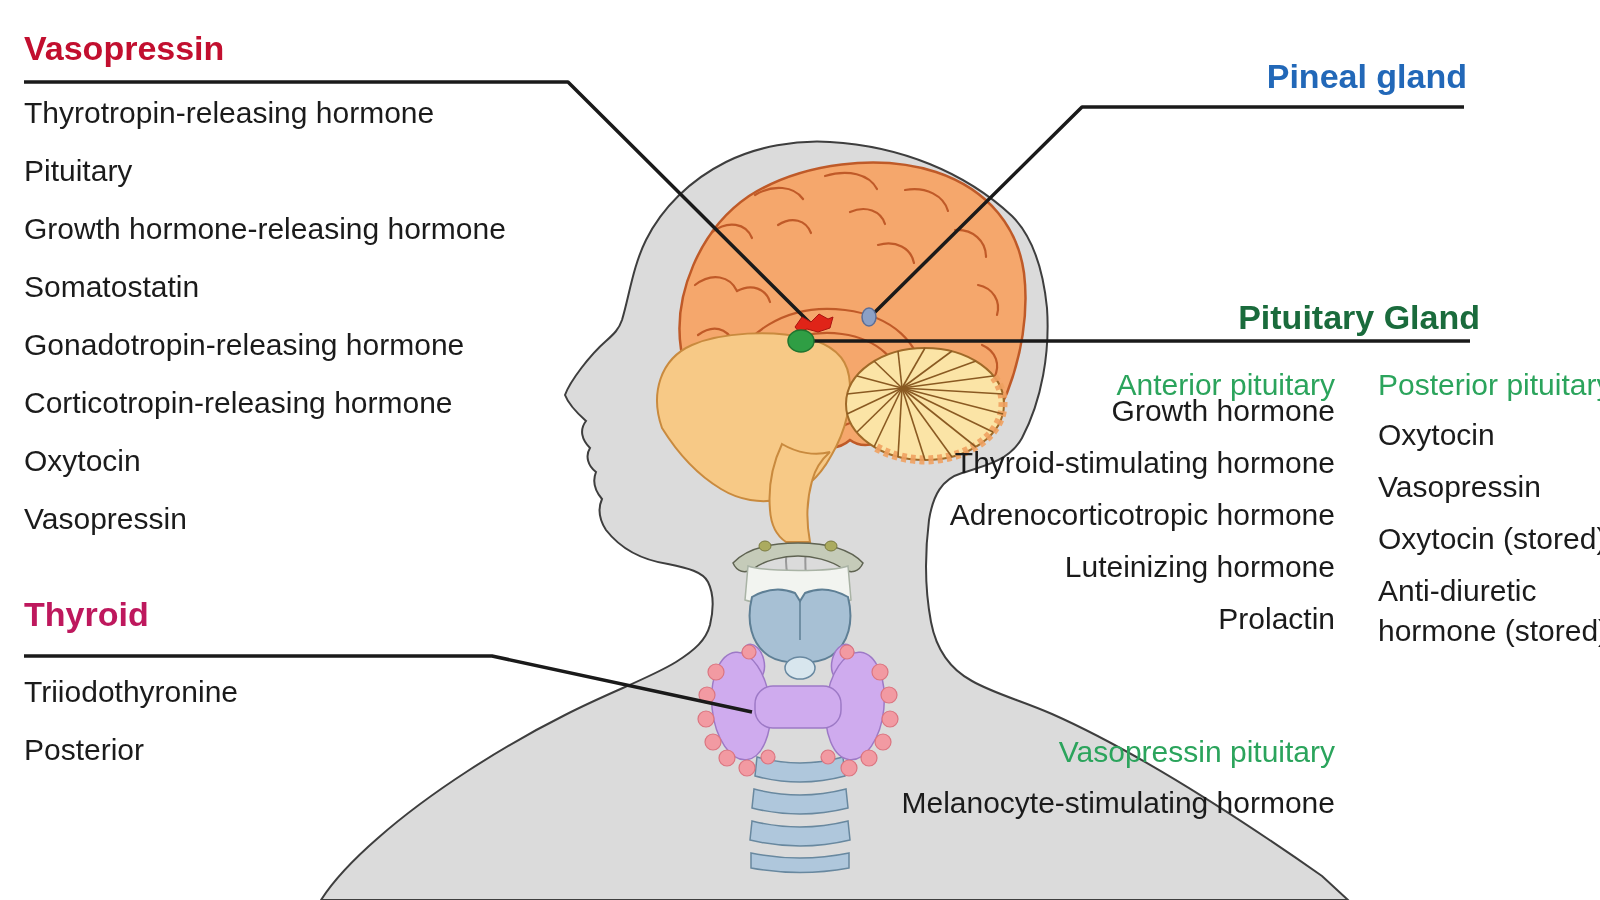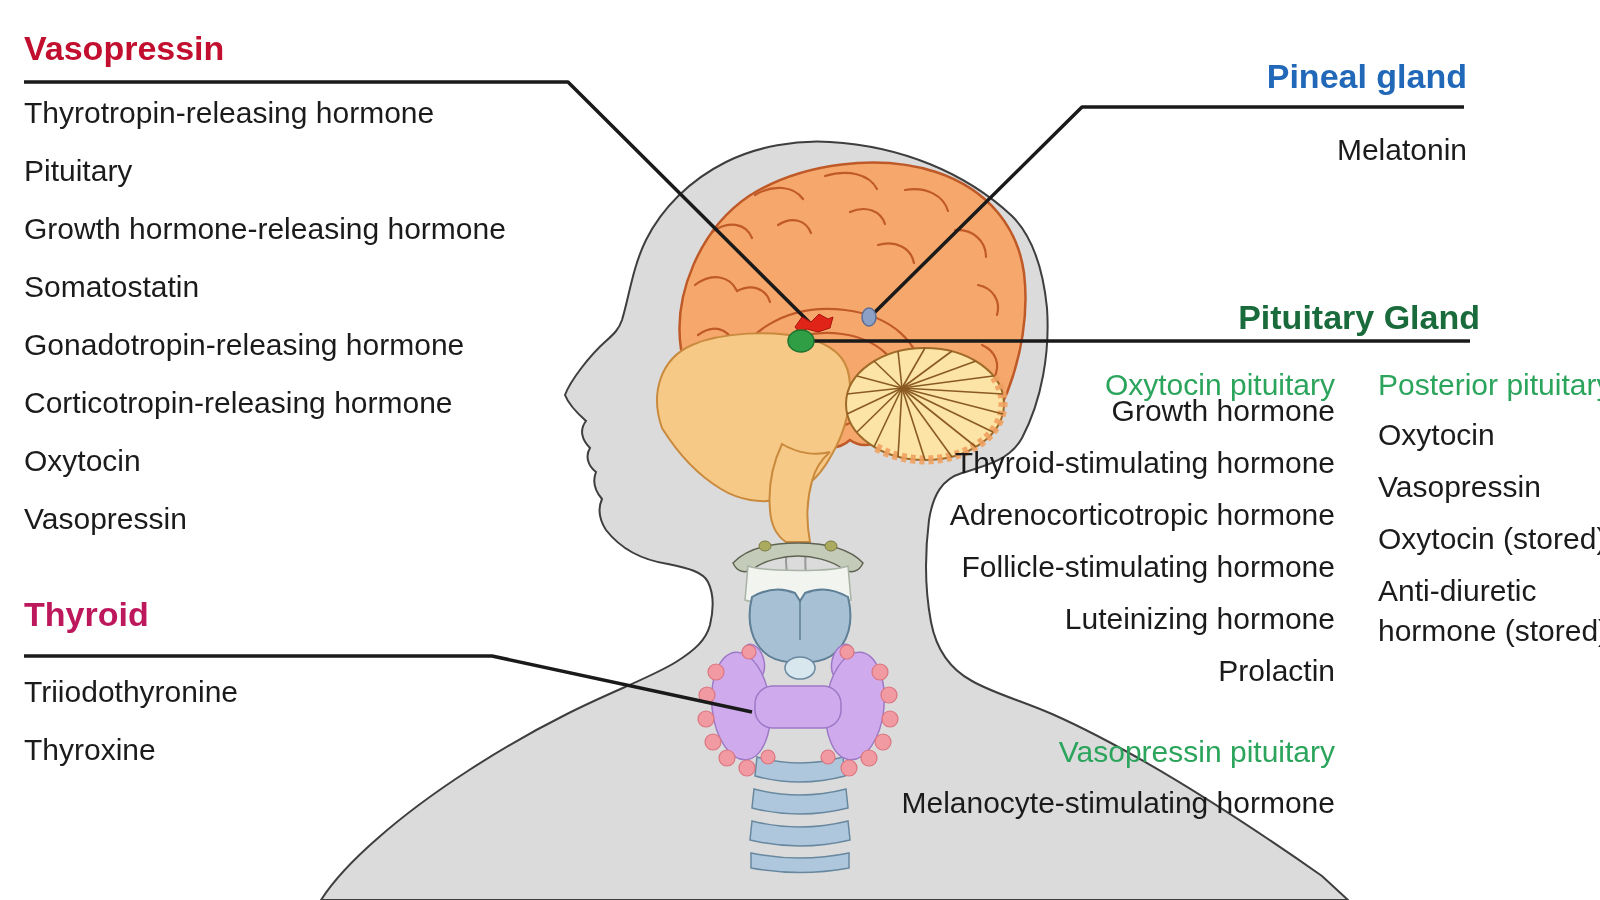--- a/index.html
+++ b/index.html
@@ -175,34 +175,32 @@
     <div class="item">Somatostatin</div>
     <div class="item">Gonadotropin-releasing hormone</div>
     <div class="item">Corticotropin-releasing hormone</div>
     <div class="item">Oxytocin</div>
     <div class="item">Vasopressin</div>
   </div>
 
   <div class="txt title c-thy" style="left:24px;top:594px;">Thyroid</div>
   <div class="txt list" style="left:24px;top:672px;">
     <div class="item">Triiodothyronine</div>
-    <div class="item">Thyroxine</div>
+    <div class="item">Posterior</div>
   </div>
 
   <div class="txt title c-pineal ralign" style="left:1100px;top:56px;width:367px;">Pineal gland</div>
-  <div class="txt item ralign" style="left:1100px;top:130px;width:367px;">Melatonin</div>
 
   <div class="txt title c-pit ralign" style="left:1100px;top:297px;width:380px;">Pituitary Gland</div>
 
-  <div class="txt sub c-green ralign" style="left:1000px;top:365px;width:335px;">Oxytocin pituitary</div>
+  <div class="txt sub c-green ralign" style="left:1000px;top:365px;width:335px;">Anterior pituitary</div>
   <div class="txt list2 ralign" style="left:848px;top:391px;width:487px;">
     <div class="item">Growth hormone</div>
     <div class="item">Thyroid-stimulating hormone</div>
     <div class="item">Adrenocorticotropic hormone</div>
-    <div class="item">Follicle-stimulating hormone</div>
     <div class="item">Luteinizing hormone</div>
     <div class="item">Prolactin</div>
   </div>
 
   <div class="txt sub c-green" style="left:1378px;top:365px;">Posterior pituitary</div>
   <div class="txt list2" style="left:1378px;top:415px;width:270px;">
     <div class="item">Oxytocin</div>
     <div class="item">Vasopressin</div>
     <div class="item">Oxytocin (stored)</div>
     <div class="item wrapok">Anti-diuretic hormone (stored)</div>

